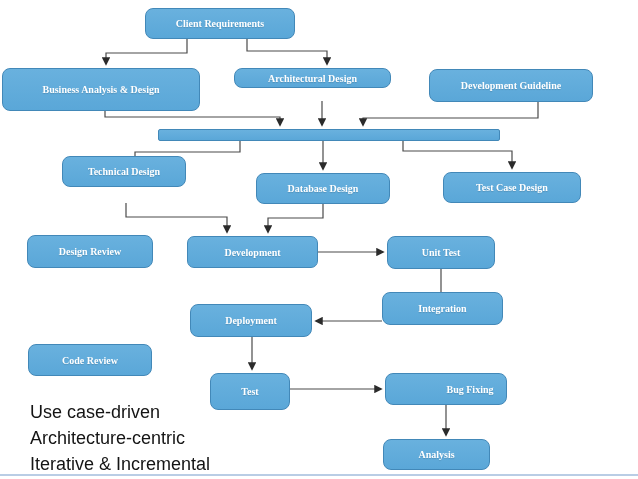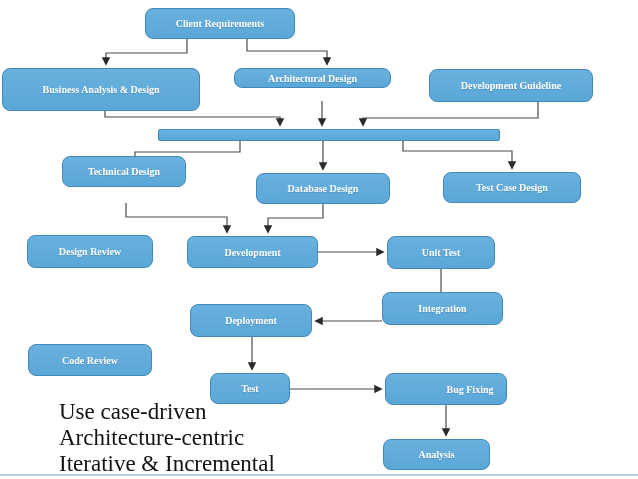--- a/index.html
+++ b/index.html
@@ -41,24 +41,23 @@
     background:linear-gradient(180deg, var(--node-fill-light), var(--node-fill));
     border:1px solid var(--node-border);
     border-radius:2px;
   }
   #edges{position:absolute;left:0;top:0;width:638px;height:479px;pointer-events:none;}
   #edges polyline{fill:none;stroke:var(--connector);stroke-width:1.2;}
   .annotations{
     position:absolute;
     left:30px;top:399px;
     color:var(--annotation-text);
-    font-size:23px;
+    font-size:18px;
     line-height:26px;
-    font-family:Liberation Serif, serif;
-    margin-left:29px;
+    font-family:Liberation Sans, sans-serif;
   }
   .bottom-rule{
     position:absolute;
     left:0;top:474px;
     width:638px;height:2px;
     background:var(--bottom-rule);
   }
 </style>
 </head>
 <body>
@@ -101,21 +100,21 @@
   <div class="node" style="left:443px;top:172px;width:138px;height:31px;">Test Case Design</div>
 
   <div class="node" style="left:27px;top:235px;width:126px;height:33px;">Design Review</div>
   <div class="node" style="left:187px;top:236px;width:131px;height:32px;border-radius:7px;">Development</div>
   <div class="node" style="left:387px;top:236px;width:108px;height:33px;">Unit Test</div>
 
   <div class="node" style="left:28px;top:304px;width:124px;height:32px;margin-top:40px;">Code Review</div>
   <div class="node" style="left:190px;top:304px;width:122px;height:33px;text-align:right;">Deployment</div>
   <div class="node" style="left:382px;top:292px;width:121px;height:33px;">Integration</div>
 
-  <div class="node" style="left:210px;top:373px;width:80px;height:31px;">Test</div>
+  <div class="node" style="left:210px;top:373px;width:80px;height:37px;">Test</div>
   <div class="node" style="left:385px;top:373px;width:122px;height:32px;padding-left:48px;">Bug Fixing</div>
 
   <div class="node" style="left:383px;top:439px;width:107px;height:31px;">Analysis</div>
 
   <div class="annotations">
     <div>Use case-driven</div>
     <div>Architecture-centric</div>
     <div>Iterative &amp; Incremental</div>
   </div>
 

